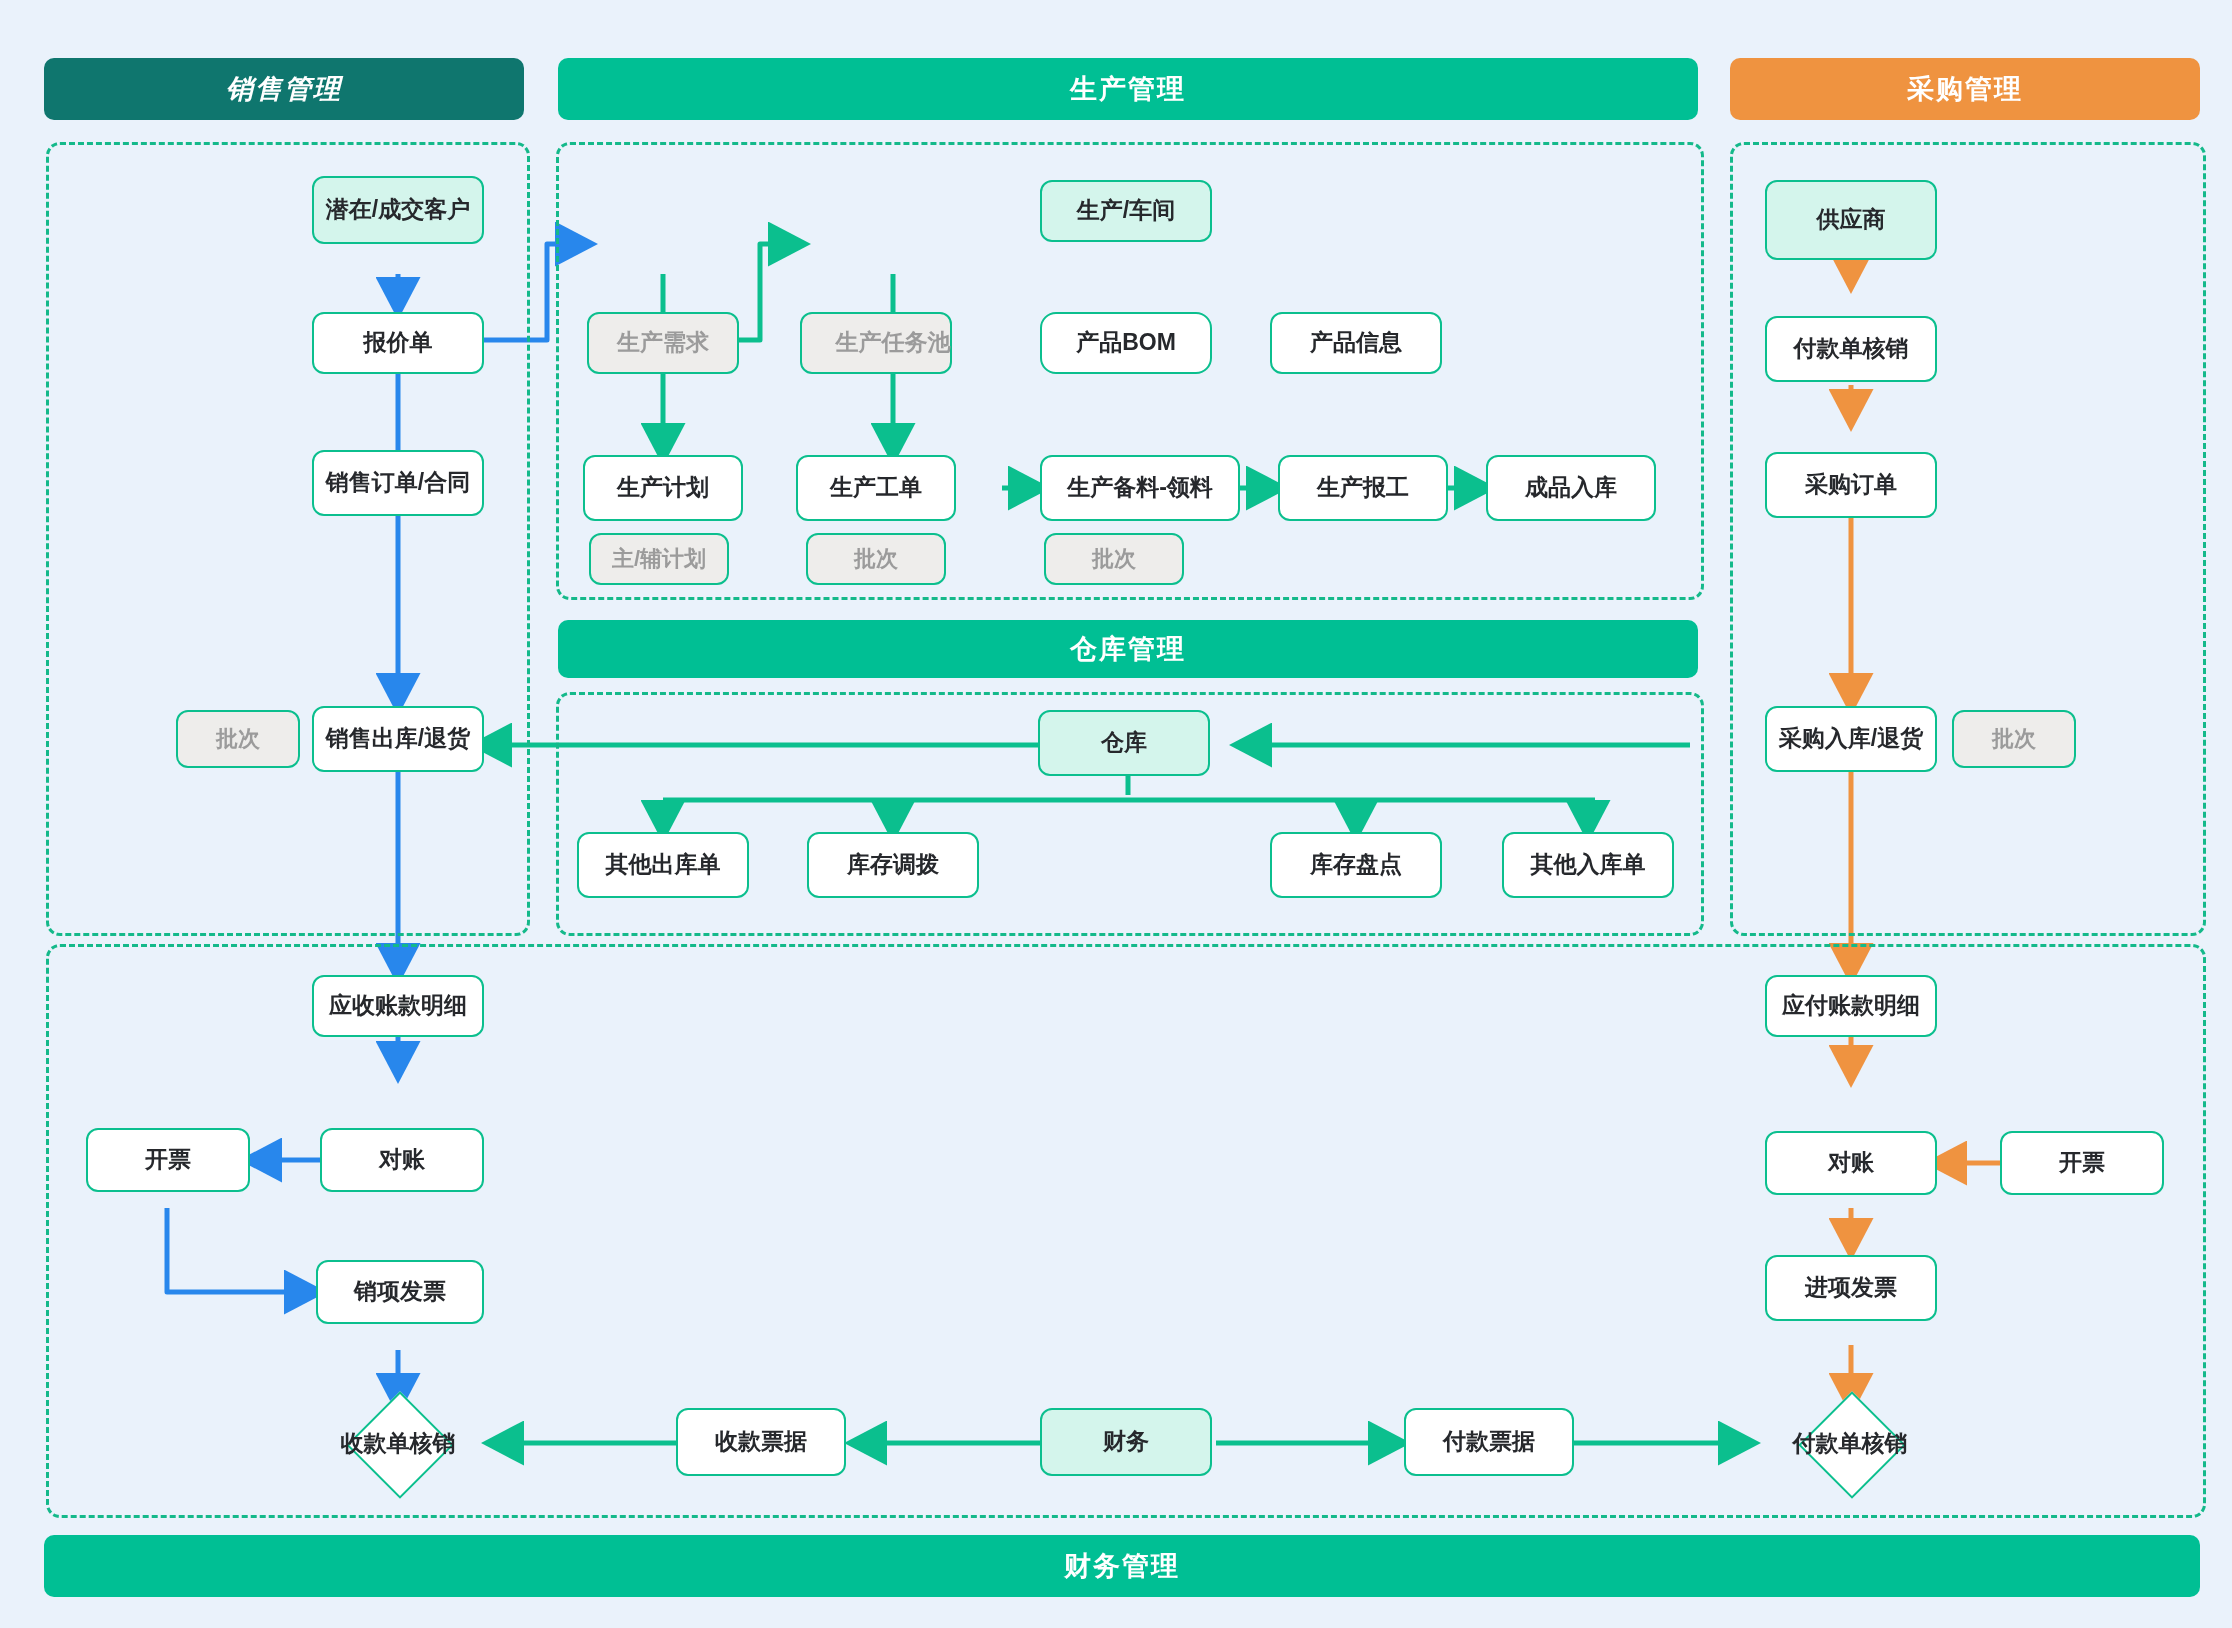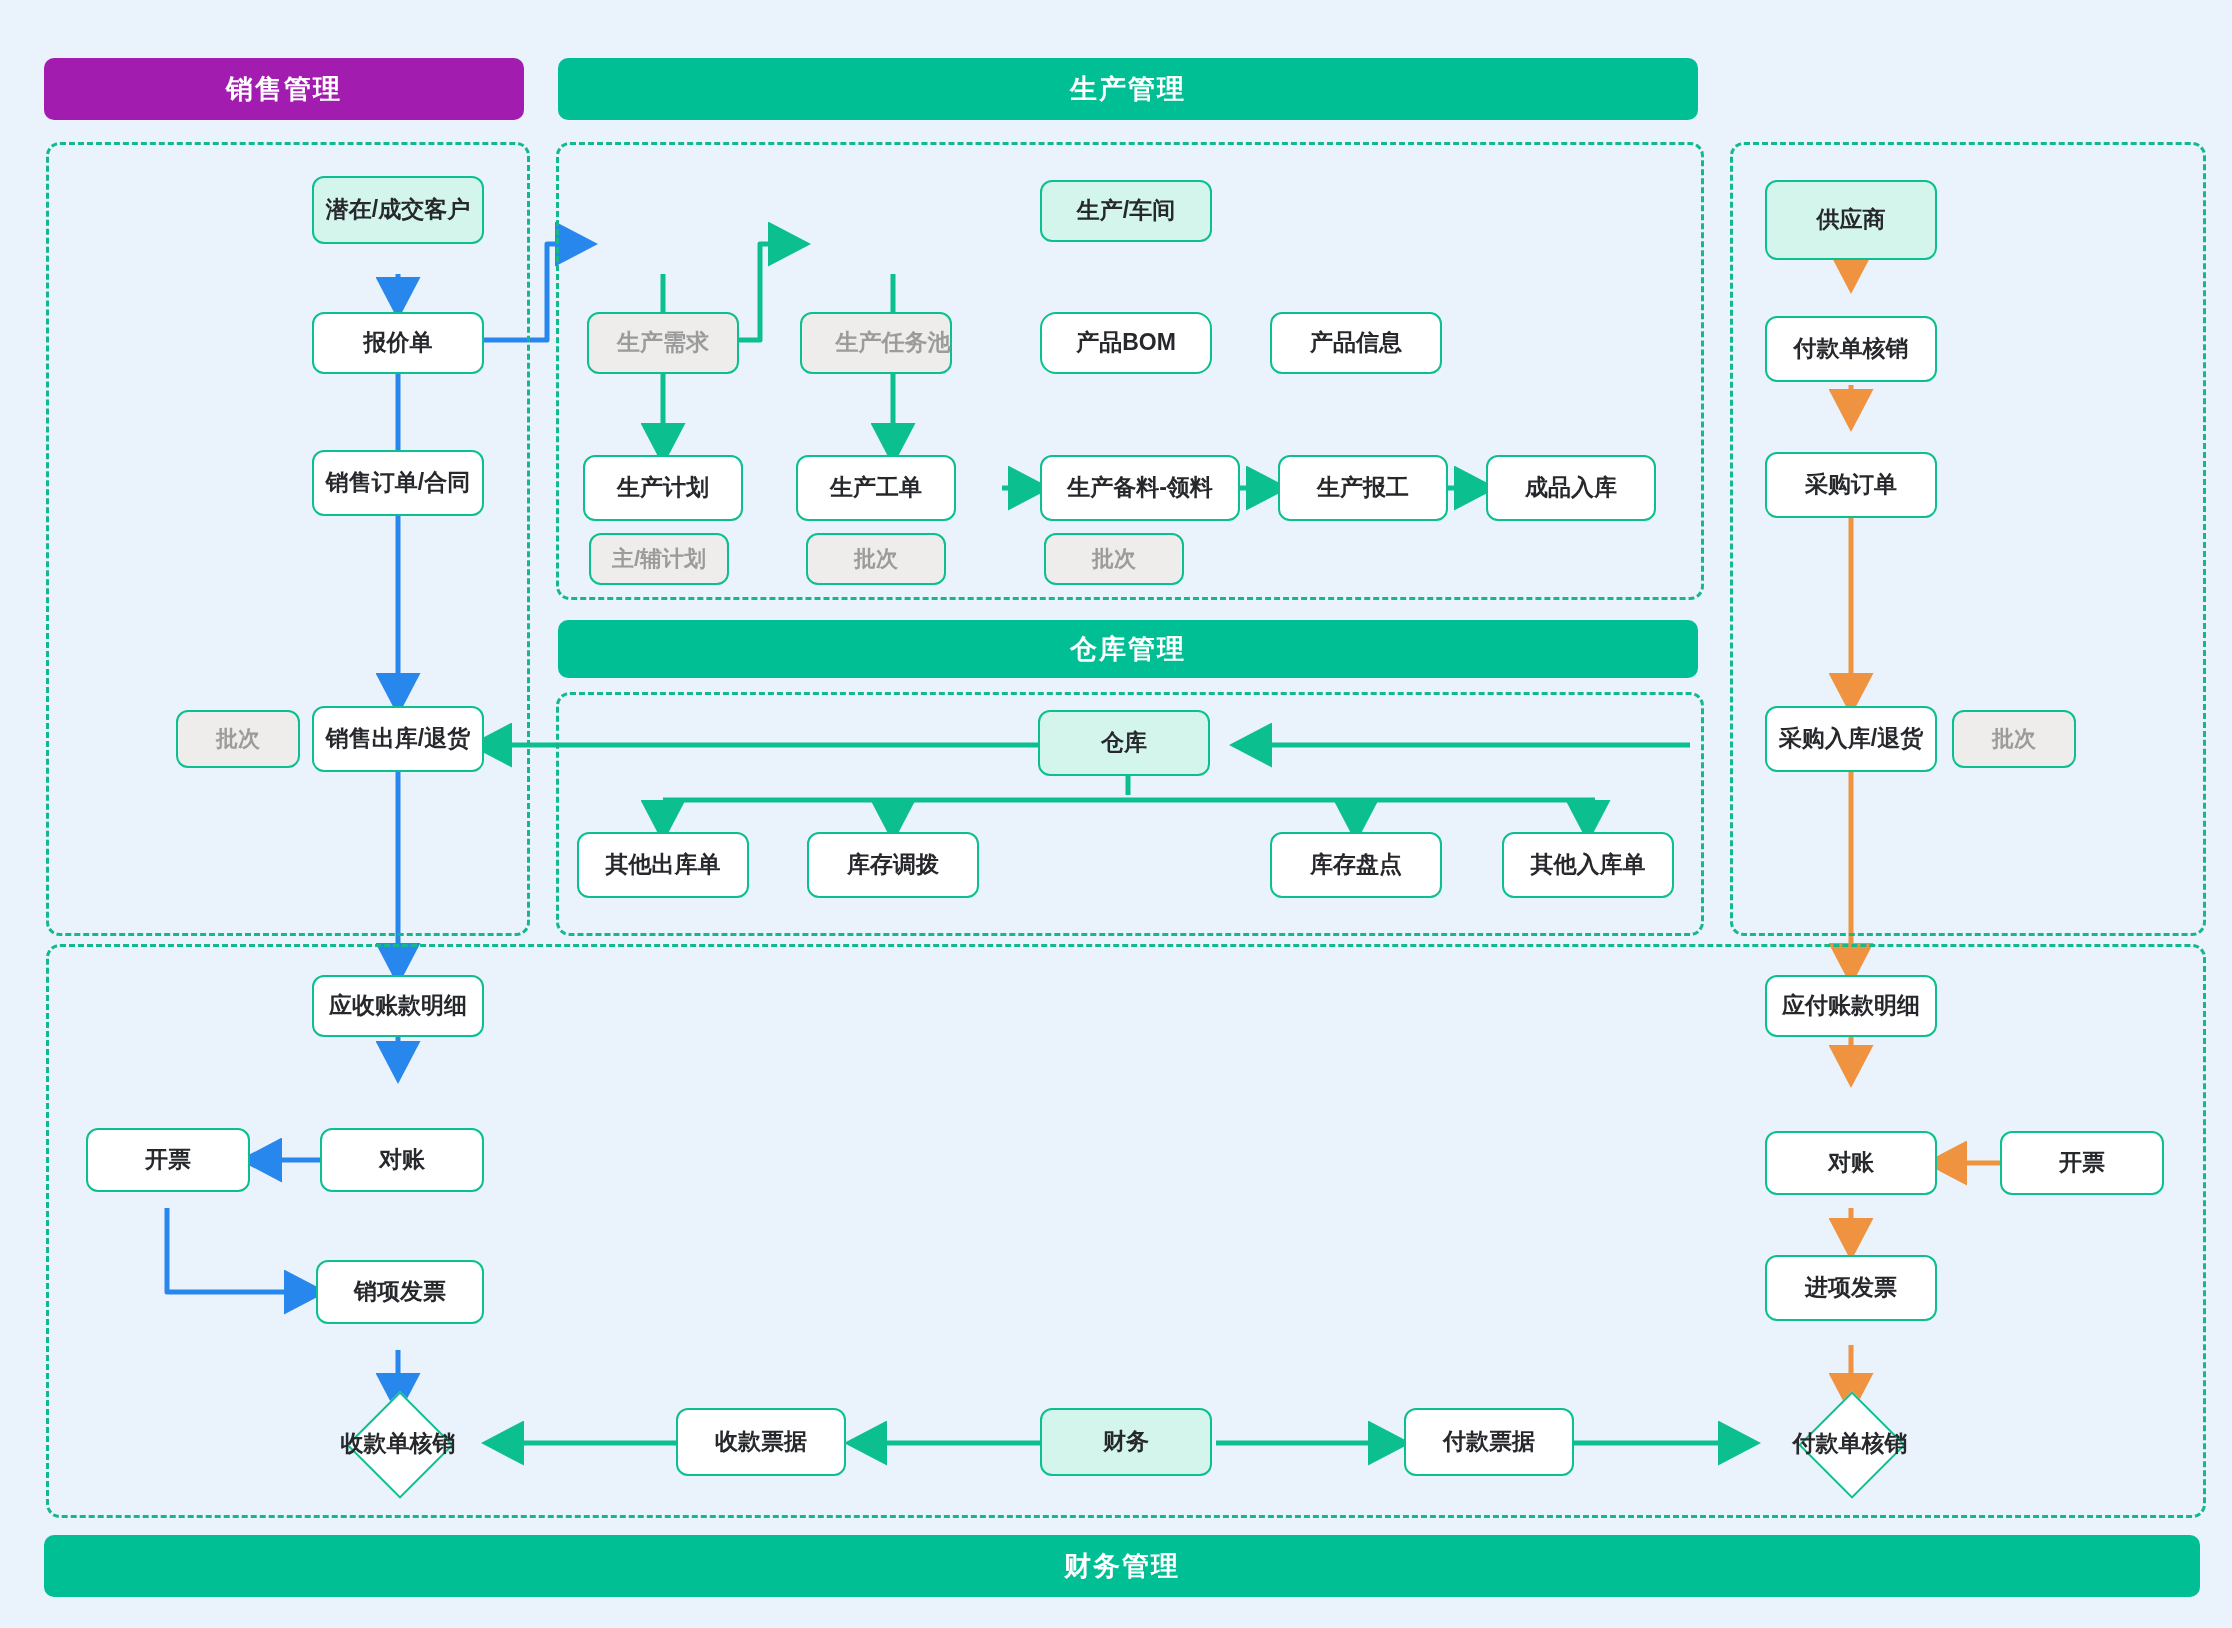--- a/index.html
+++ b/index.html
@@ -11,21 +11,21 @@
   }
   #canvas{position:absolute;inset:0;}
   svg.wires{position:absolute;left:0;top:0;width:2232px;height:1628px;pointer-events:none;}
 
   
   .banner{
     position:absolute;border-radius:10px;color:#fff;
     display:flex;align-items:center;justify-content:center;
     font-size:27px;font-weight:bold;letter-spacing:2px;
   }
-  .banner.blue{background:#a21caf;}
+  .banner.blue{background:#0f766e;font-style:italic;}
   .banner.green{background:#00bf94;}
   .banner.orange{background:#ef9340;}
 
   
   .zone{
     position:absolute;border:3px dashed #14b98a;border-radius:14px;
     background:transparent;
   }
 
   
@@ -118,20 +118,21 @@
 
       <path d="M1040,1443 L855,1443" stroke="#0bbf8e" marker-end="url(#ag)"></path>
       <path d="M676,1443 L492,1443" stroke="#0bbf8e" marker-end="url(#ag)"></path>
       <path d="M1216,1443 L1400,1443" stroke="#0bbf8e" marker-end="url(#ag)"></path>
       <path d="M1568,1443 L1750,1443" stroke="#0bbf8e" marker-end="url(#ag)"></path>
     </g>
   </svg>
 
   <div class="banner blue" style="left:44px;top:58px;width:480px;height:62px;">销售管理</div>
   <div class="banner green" style="left:558px;top:58px;width:1140px;height:62px;">生产管理</div>
+  <div class="banner orange" style="left:1730px;top:58px;width:470px;height:62px;">采购管理</div>
   <div class="banner green" style="left:558px;top:620px;width:1140px;height:58px;">仓库管理</div>
   <div class="banner green" style="left:44px;top:1535px;width:2156px;height:62px;">财务管理</div>
 
   <div class="zone" style="left:46px;top:142px;width:478px;height:788px;"></div>
   <div class="zone" style="left:556px;top:142px;width:1142px;height:452px;"></div>
   <div class="zone" style="left:556px;top:692px;width:1142px;height:238px;"></div>
   <div class="zone" style="left:1730px;top:142px;width:470px;height:788px;"></div>
   <div class="zone" style="left:46px;top:944px;width:2154px;height:568px;"></div>
 
   <div class="node tint" style="left:312px;top:176px;width:172px;height:68px;">潜在/成交客户</div>

